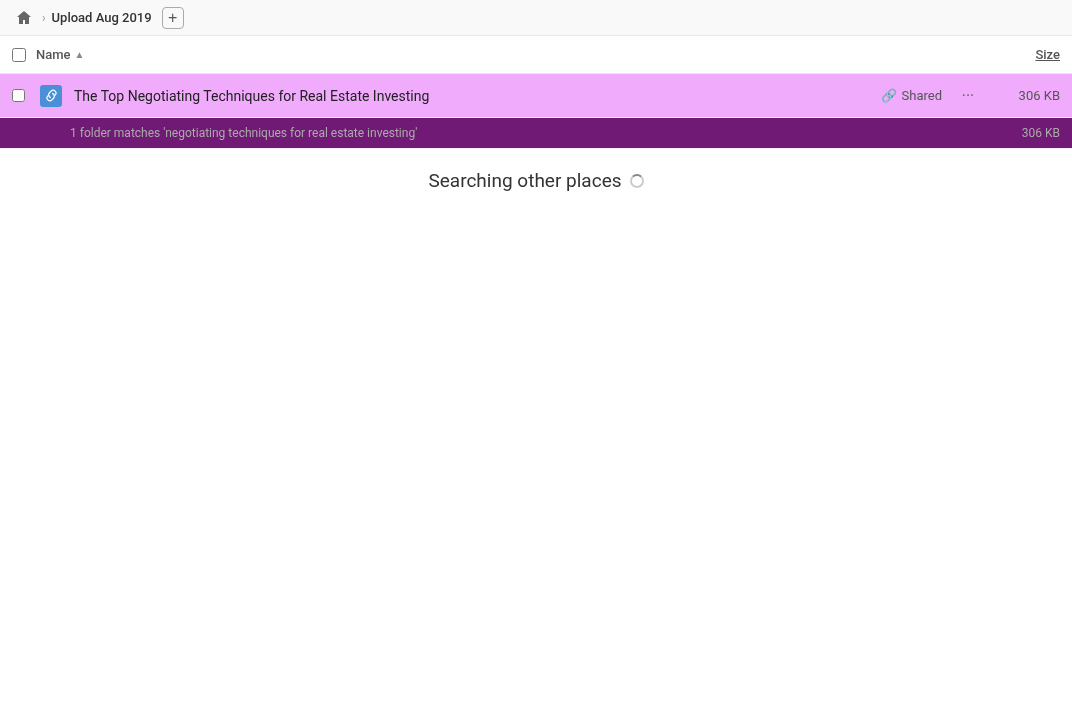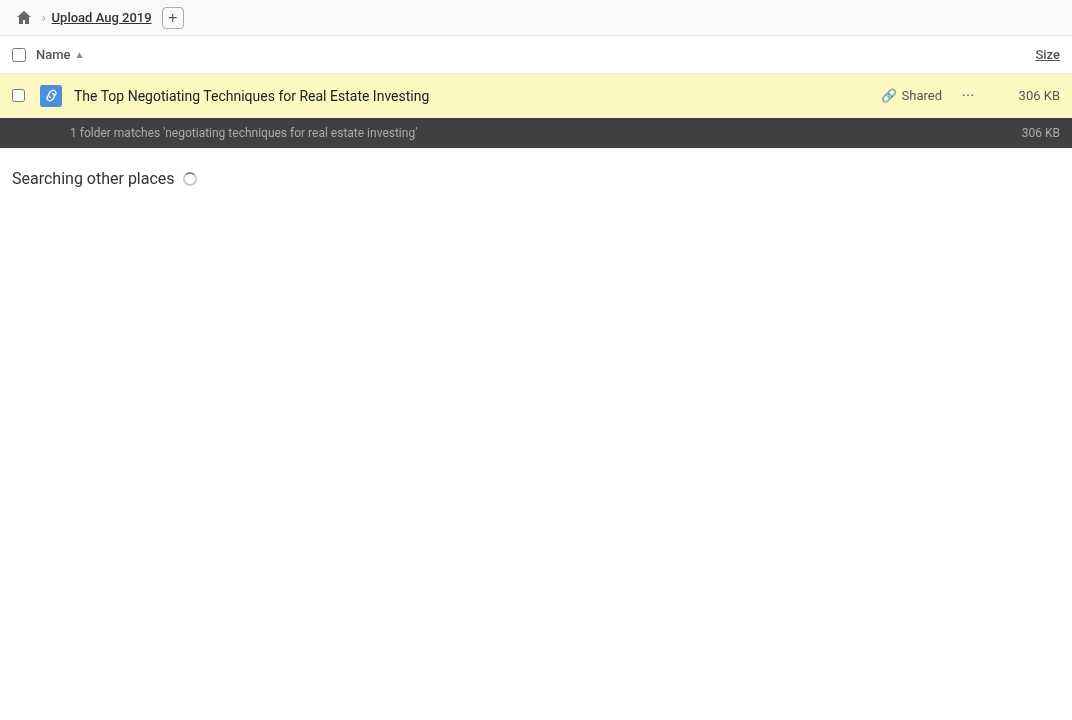--- a/index.html
+++ b/index.html
@@ -47,21 +47,20 @@
     .breadcrumb-arrow {
       color: #999;
       font-size: 12px;
       margin: 0 2px;
     }
 
     .breadcrumb-title {
       font-size: 13px;
       color: #333;
       font-weight: 500;
-      text-decoration: underline;
     }
 
     .add-button {
       display: flex;
       align-items: center;
       justify-content: center;
       width: 22px;
       height: 22px;
       border: 1.5px solid #aaa;
       border-radius: 4px;
@@ -122,21 +121,21 @@
       text-decoration: underline;
     }
 
     
     .file-row {
       display: flex;
       align-items: center;
       padding: 0 12px;
       height: 44px;
       border-bottom: 1px solid #f0f0f0;
-      background: #fef9c3;
+      background: #f0abfc;
       cursor: pointer;
     }
 
     .file-checkbox {
       width: 24px;
       display: flex;
       align-items: center;
       flex-shrink: 0;
     }
 
@@ -207,21 +206,21 @@
       font-size: 13px;
       color: #555;
     }
 
     
     .match-summary {
       display: flex;
       align-items: center;
       padding: 8px 12px 8px 70px;
       border-bottom: 1px solid #f0f0f0;
-      background: #404040;
+      background: #701a75;
     }
 
     .match-summary-text {
       flex: 1;
       font-size: 12px;
       color: #aaa;
     }
 
     .match-summary-size {
       font-size: 12px;
@@ -232,23 +231,24 @@
 
     
     .other-places-section {
       padding: 20px 12px 10px 12px;
     }
 
     .other-places-label {
       display: flex;
       align-items: center;
       gap: 8px;
-      font-size: 16px;
+      font-size: 19px;
       color: #333;
       font-weight: 400;
+      justify-content: center;
     }
 
     .spinner {
       width: 14px;
       height: 14px;
       border: 2px solid #ccc;
       border-top-color: #888;
       border-radius: 50%;
       animation: spin 0.8s linear infinite;
       display: inline-block;

